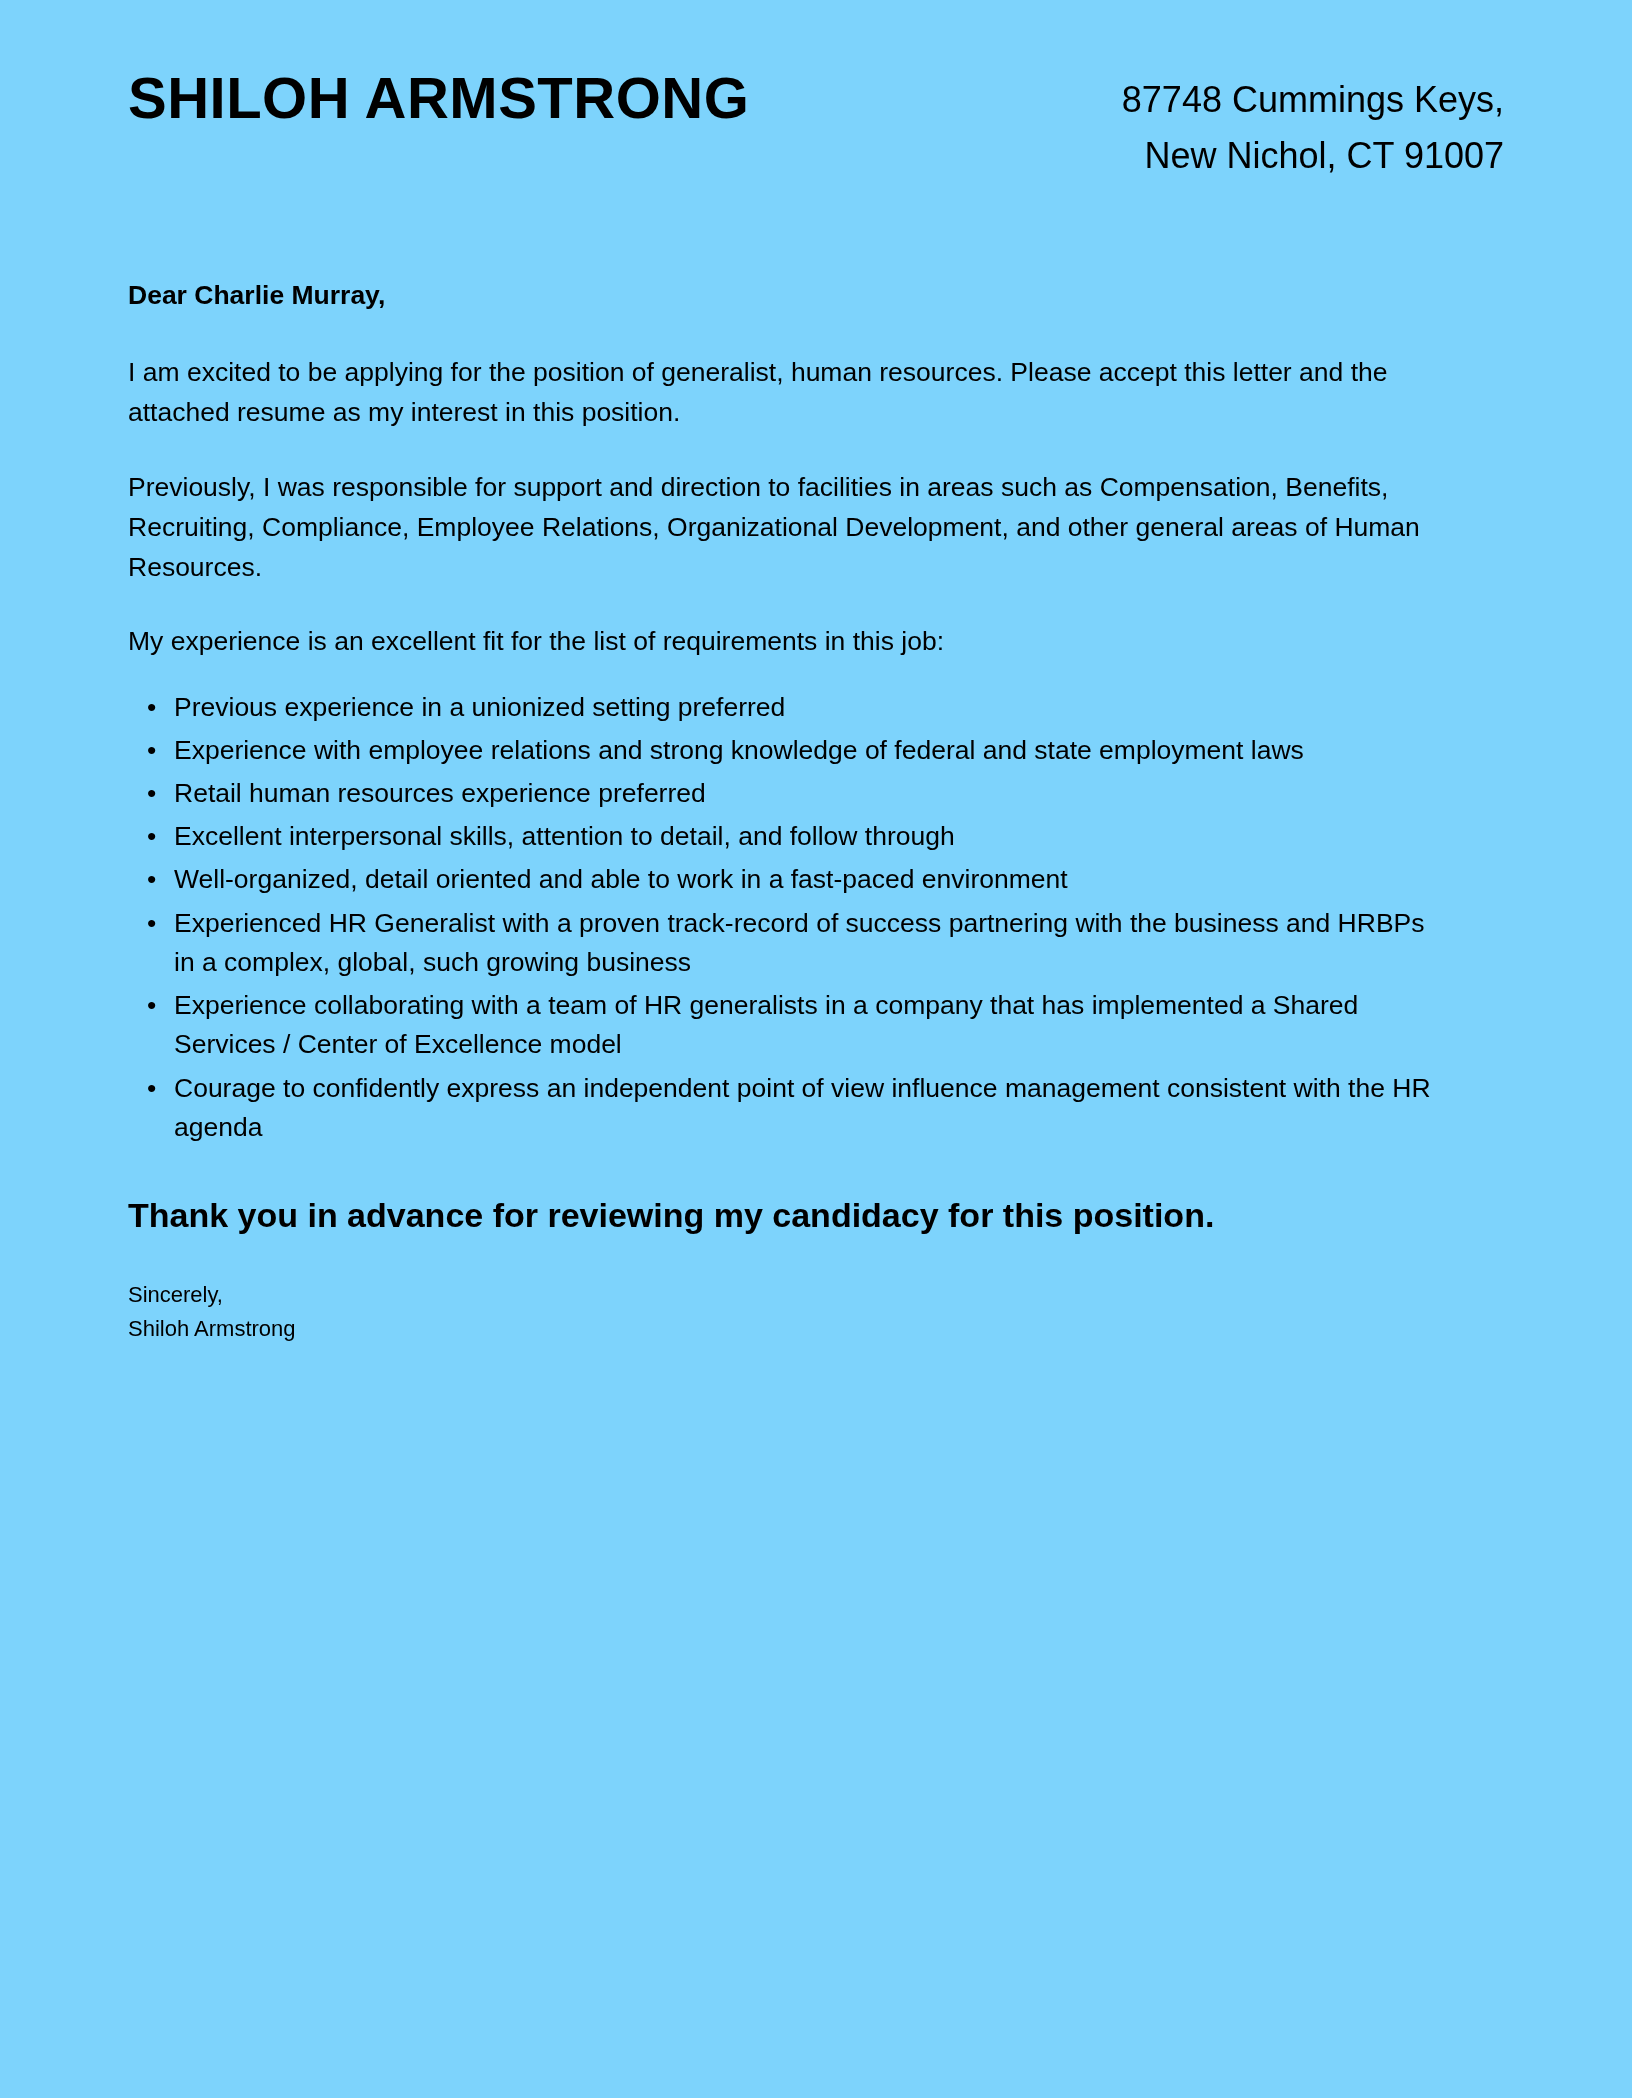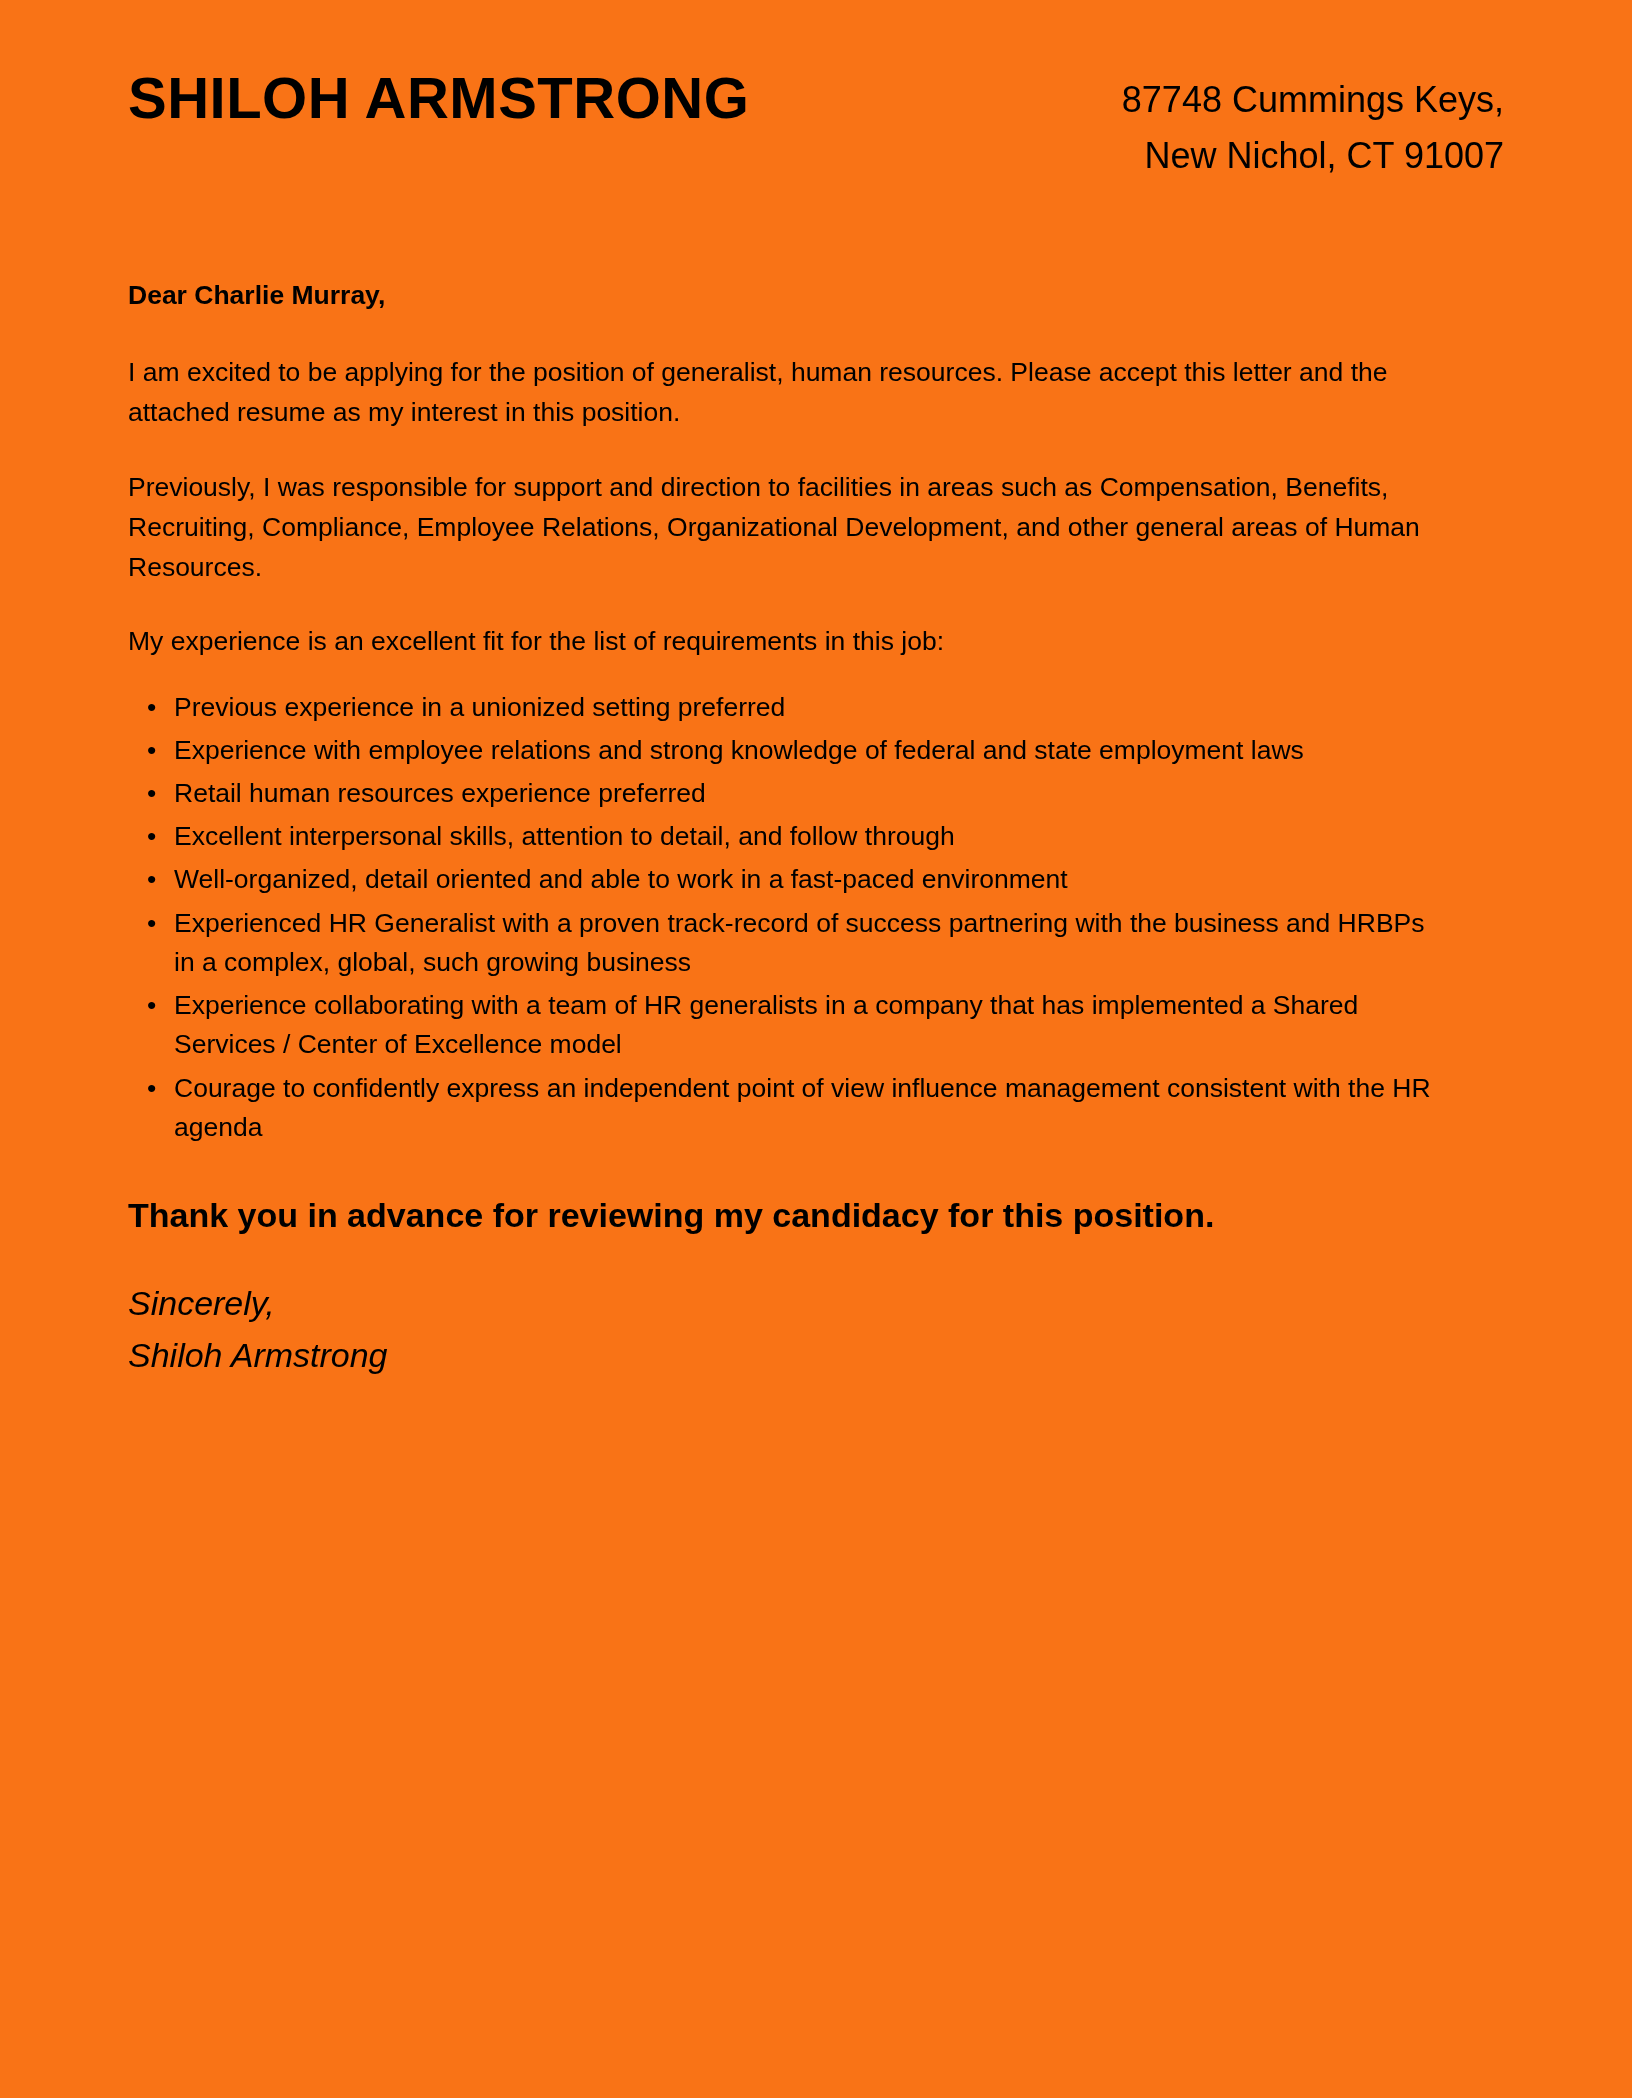--- a/index.html
+++ b/index.html
@@ -10,21 +10,21 @@
   }
   body {
     font-family: "Liberation Sans", sans-serif;
     color: #000000;
     -webkit-font-smoothing: antialiased;
   }
   .page {
     width: 1632px;
     height: 2098px;
     position: relative;
-    background: #f97316;
+    background: #7dd3fc;
     box-sizing: border-box;
     padding: 60px 128px 0 128px;
     overflow: hidden;
   }
 
   
   .letter-header {
     display: flex;
     align-items: flex-start;
     justify-content: space-between;
@@ -90,24 +90,23 @@
     font-size: 26.5px;
     line-height: 1.48;
   }
   .closing-bold {
     font-size: 34px;
     font-weight: bold;
     line-height: 1.45;
     margin: 0 0 38px 0;
   }
   .signature {
-    font-size: 34px;
+    font-size: 22px;
     line-height: 1.52;
     margin: 0;
-    font-style: italic;
   }
   .signature span {
     display: block;
   }
 </style>
 </head>
 <body>
 
 <div class="page">
 

